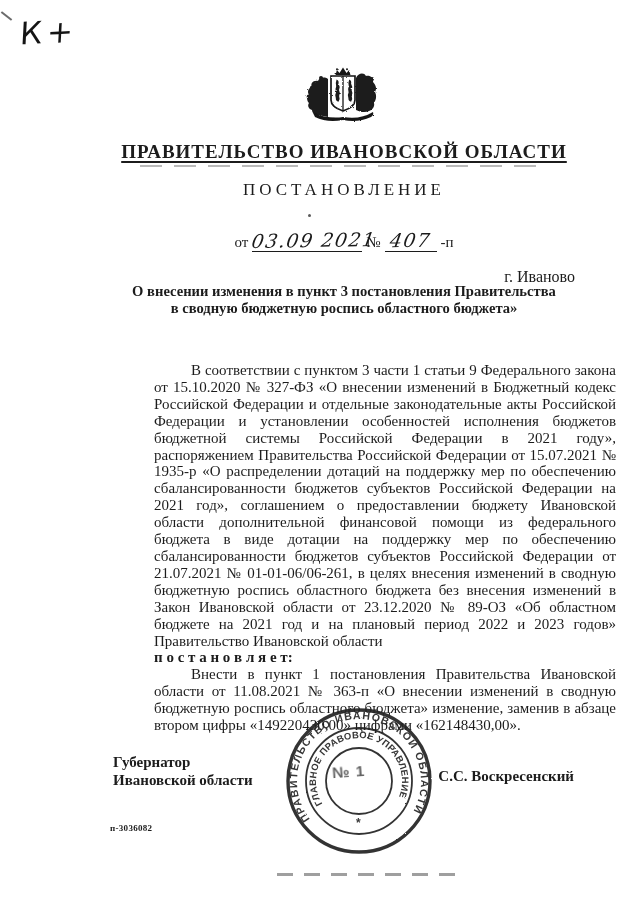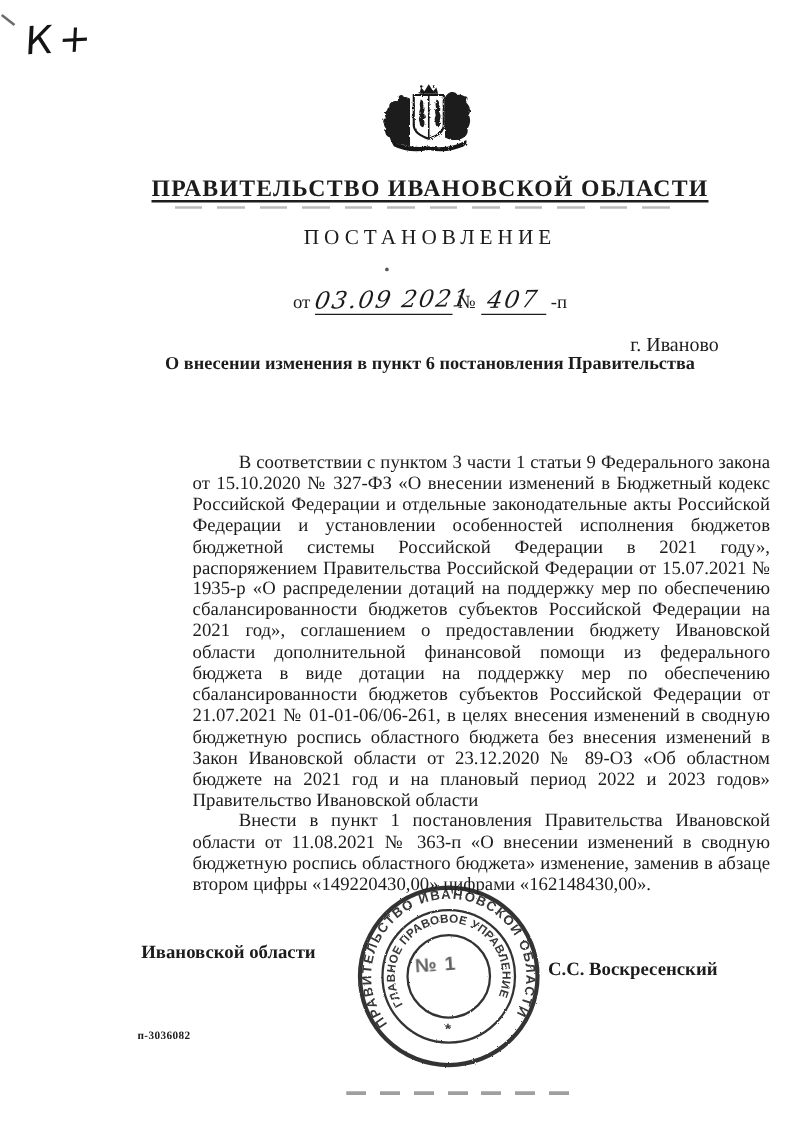--- a/index.html
+++ b/index.html
@@ -134,31 +134,34 @@
       <span class="lbl">от</span>
       <span class="fill-field fill-date"><span class="hand">03.09 2021</span></span>
       <span class="lbl">№</span>
       <span class="fill-field fill-num"><span class="hand">407</span></span>
       <span class="lbl">-п</span>
     </div>
 
     <div class="city-line">г. Иваново</div>
 
     <div class="subject">
-      <div>О внесении изменения в пункт 6 постановления Правительства</div>
+      <div>О внесении изменения в пункт 3 постановления Правительства</div>
+      <div>в сводную бюджетную роспись областного бюджета»</div>
     </div>
 
     <div class="body-text">
       <p>В соответствии с пунктом 3 части 1 статьи 9 Федерального закона от 15.10.2020 № 327-ФЗ «О внесении изменений в Бюджетный кодекс Российской Федерации и отдельные законодательные акты Российской Федерации и установлении особенностей исполнения бюджетов бюджетной системы Российской Федерации в 2021 году», распоряжением Правительства Российской Федерации от 15.07.2021 № 1935-р «О распределении дотаций на поддержку мер по обеспечению сбалансированности бюджетов субъектов Российской Федерации на 2021 год», соглашением о предоставлении бюджету Ивановской области дополнительной финансовой помощи из федерального бюджета в виде дотации на поддержку мер по обеспечению сбалансированности бюджетов субъектов Российской Федерации от 21.07.2021 № 01-01-06/06-261, в целях внесения изменений в сводную бюджетную роспись областного бюджета без внесения изменений в Закон Ивановской области от 23.12.2020 № 89-ОЗ «Об областном бюджете на 2021 год и на плановый период 2022 и 2023 годов» Правительство Ивановской области</p>
+      <p class="resolves">п о с т а н о в л я е т:</p>
       <p>Внести в пункт 1 постановления Правительства Ивановской области от 11.08.2021 № 363-п «О внесении изменений в сводную бюджетную роспись областного бюджета» изменение, заменив в абзаце втором цифры «149220430,00» цифрами «162148430,00».</p>
     </div>
 
   </div>
 
   <div class="sig-position">
+    <div>Губернатор</div>
     <div>Ивановской области</div>
   </div>
 
   <div class="sig-name">С.С. Воскресенский</div>
 
   <div class="doc-code">п-3036082</div>
 
   <svg class="stamp" viewBox="0 0 170 170" aria-hidden="true">
     <defs>
       <filter id="stampRough" x="-10%" y="-10%" width="120%" height="120%">

